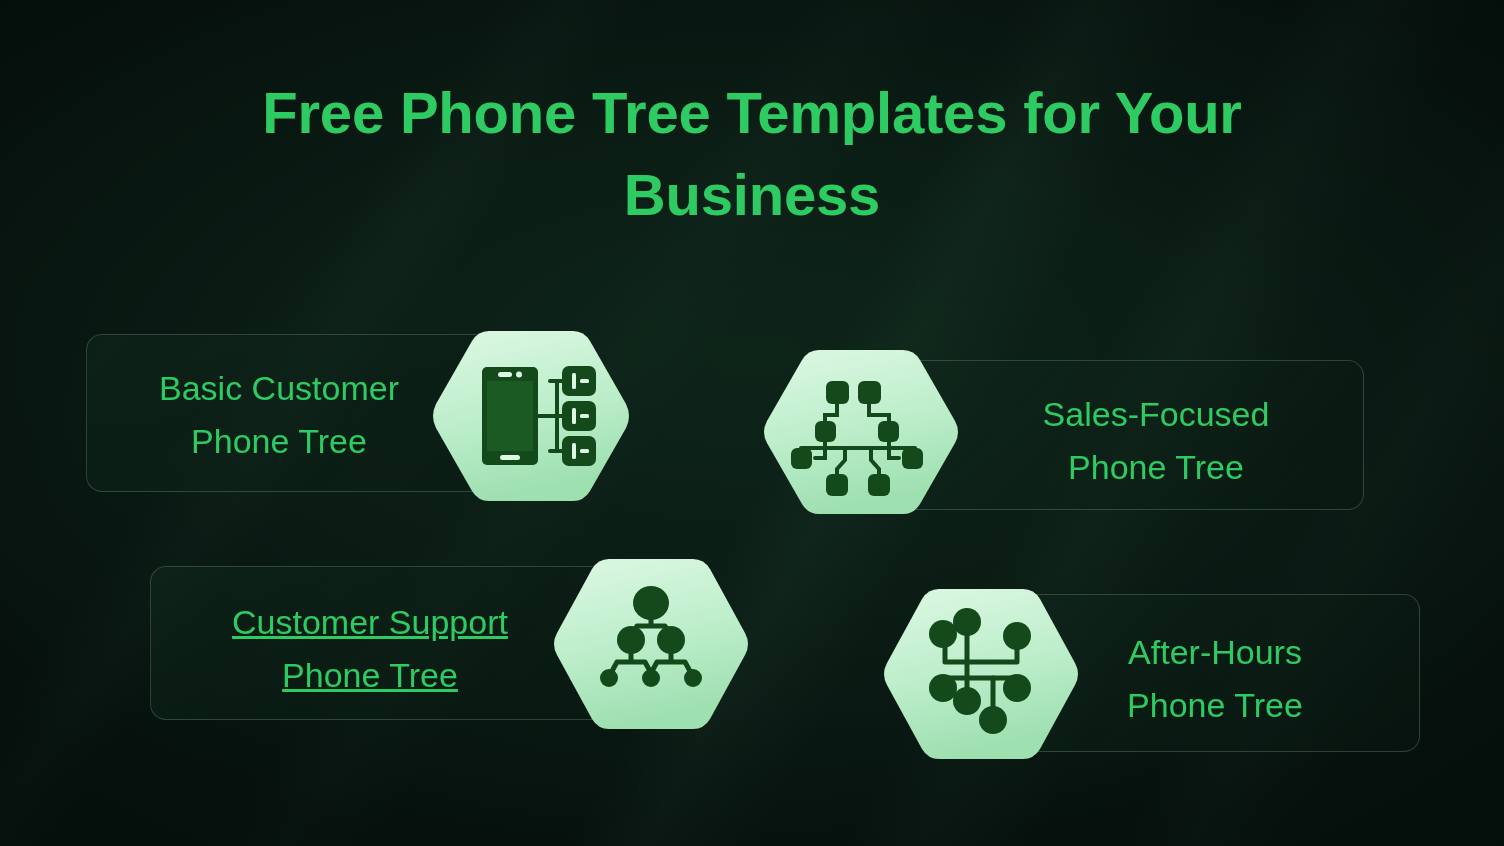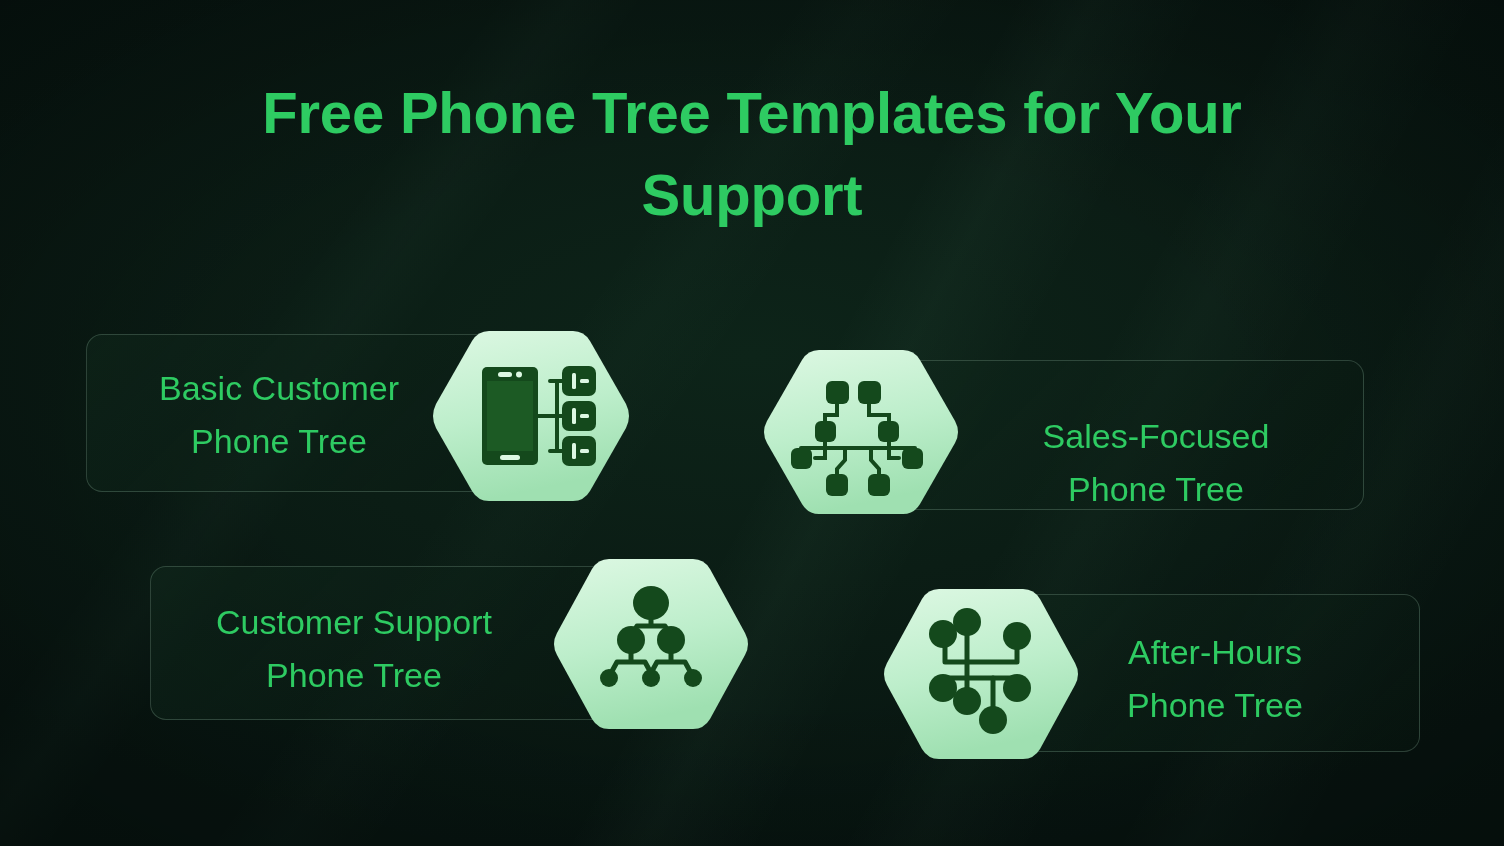--- a/index.html
+++ b/index.html
@@ -96,43 +96,43 @@
   }
   .hex svg { display: block; }
 
   
   #card-1 { left: 86px; top: 334px; width: 484px; height: 158px; }
   #label-1 { left: 98px; top: 362px; width: 362px; }
   #hex-1  { left: 432px; top: 325px; width: 198px; height: 182px; }
 
   
   #card-2 { left: 878px; top: 360px; width: 486px; height: 150px; }
-  #label-2 { left: 948px; top: 388px; width: 416px; margin-top: 22px; }
+  #label-2 { left: 948px; top: 388px; width: 416px; }
   #hex-2  { left: 763px; top: 345px; width: 196px; height: 174px; }
 
   
   #card-3 { left: 150px; top: 566px; width: 486px; height: 154px; }
-  #label-3 { left: 164px; top: 596px; width: 380px; }
+  #label-3 { left: 180px; top: 596px; width: 380px; text-decoration: underline; }
   #hex-3  { left: 553px; top: 554px; width: 196px; height: 180px; }
 
   
   #card-4 { left: 938px; top: 594px; width: 482px; height: 158px; }
   #label-4 { left: 1010px; top: 626px; width: 410px; }
   #hex-4  { left: 883px; top: 584px; width: 196px; height: 180px; }
 </style>
 </head>
 <body>
 
 <div class="stage">
 
   <div class="streaks"></div>
   <div class="streaks2"></div>
   <div class="vignette"></div>
 
-  <h1 class="title">Free Phone Tree Templates for Your Support</h1>
+  <h1 class="title">Free Phone Tree Templates for Your Business</h1>
 
   <div class="card" id="card-1"></div>
   <div class="card-label" id="label-1">Basic Customer
 Phone Tree</div>
 
   <span class="hex" id="hex-1">
     <svg viewBox="0 0 198 182" width="198" height="182">
       <defs>
         <linearGradient id="hexg1" x1="0" y1="0" x2="0.25" y2="1">
           <stop offset="0%" stop-color="#ddf8e3"></stop>

